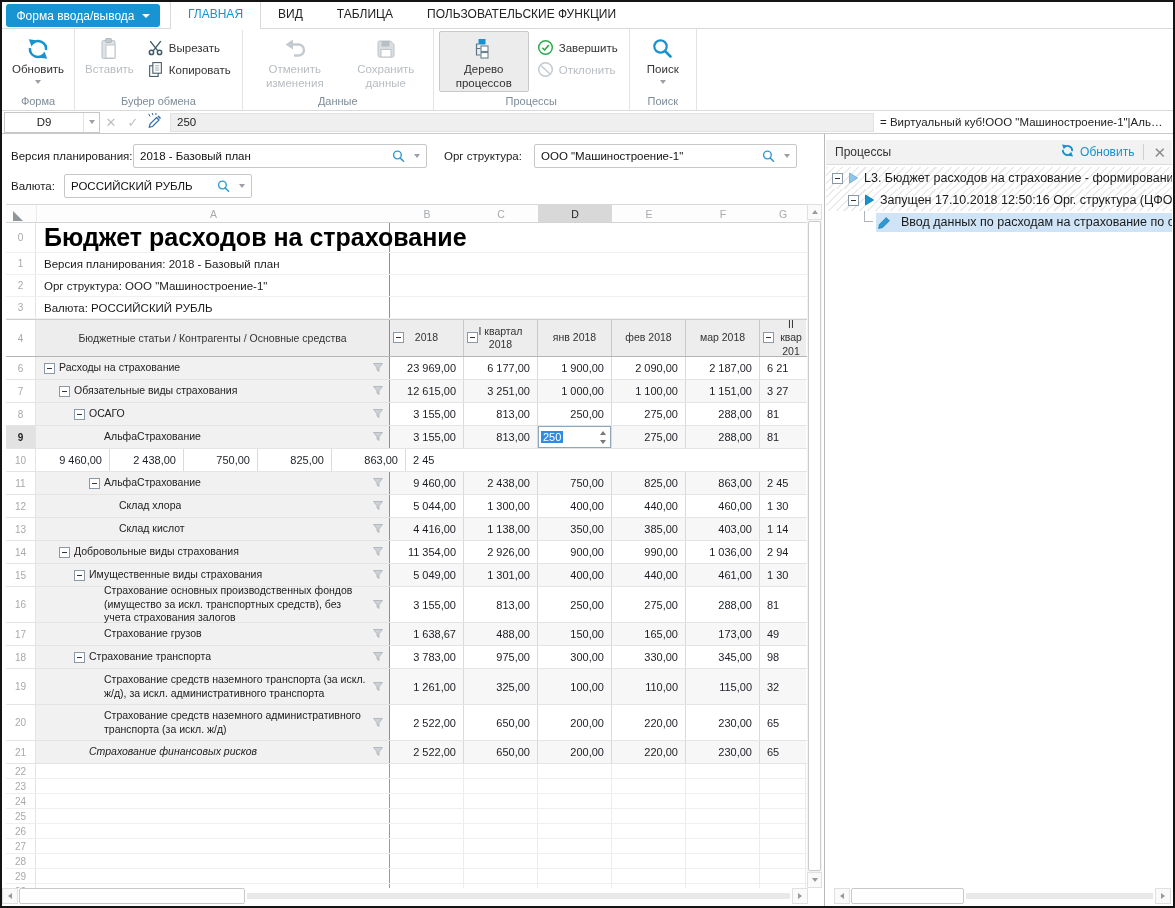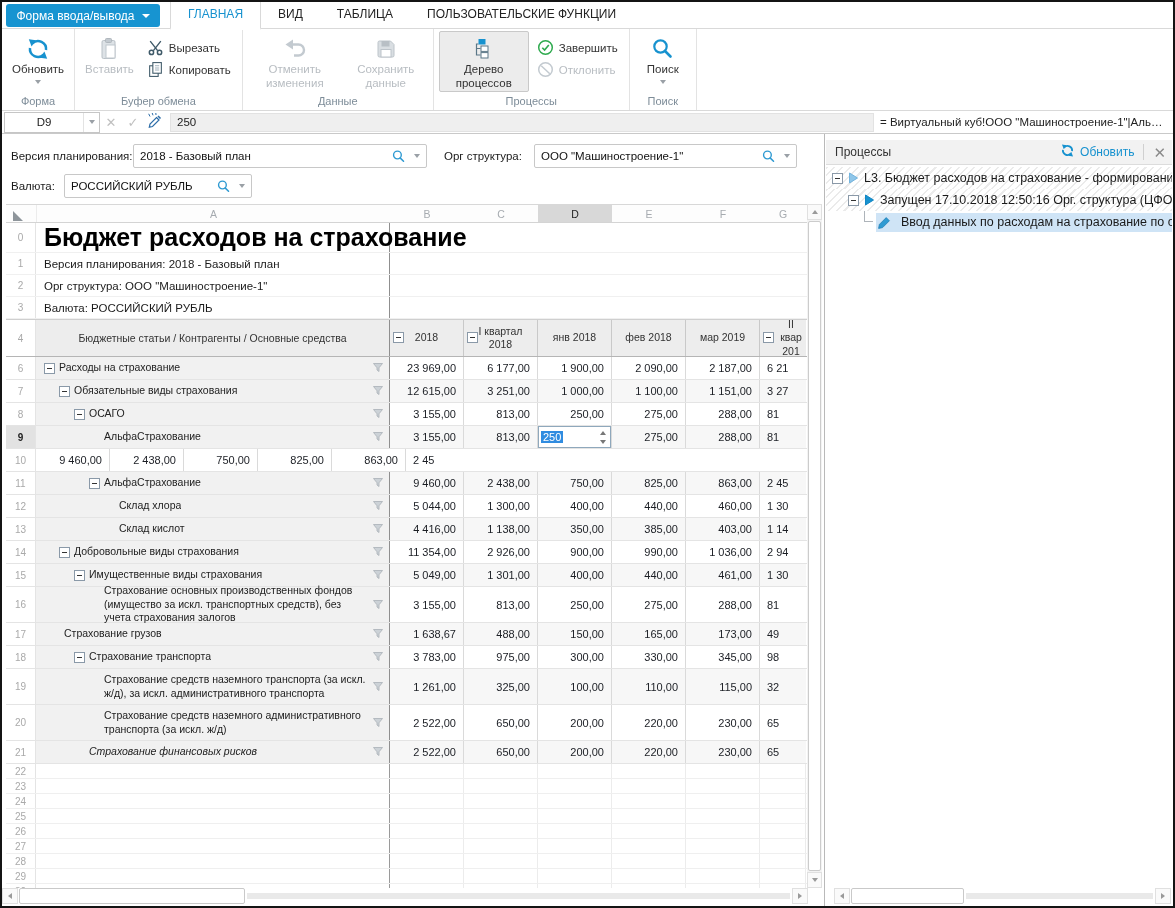--- a/index.html
+++ b/index.html
@@ -397,21 +397,21 @@
               <span class="xbox"></span>
               <span>I квартал<br>2018</span>
             </div>
             <div class="hv">
               <span>янв 2018</span>
             </div>
             <div class="hv">
               <span>фев 2018</span>
             </div>
             <div class="hv">
-              <span>мар 2019</span>
+              <span>мар 2018</span>
             </div>
             <div class="hv g">
               <span class="xbox"></span>
               <span>II квар<br>201</span>
             </div>
           </div>
           <div class="srow drow" style="height: 23px;">
             <div class="rownum">6</div>
             <div class="cellA" style="padding-left: 8px;">
               <span class="xbox"></span>
@@ -579,21 +579,21 @@
             </div>
             <div class="vcell">3 155,00</div>
             <div class="vcell">813,00</div>
             <div class="vcell">250,00</div>
             <div class="vcell">275,00</div>
             <div class="vcell">288,00</div>
             <div class="vcell g">81</div>
           </div>
           <div class="srow drow" style="height: 23px;">
             <div class="rownum">17</div>
-            <div class="cellA" style="padding-left: 28px;">
+            <div class="cellA" style="padding-left: 68px;">
               <span class="lbl">Страхование грузов</span>
               <span class="funnel"><svg width="12" height="11" viewBox="0 0 12 11">
                   <path d="M1.5 1.5h9L7 5.8v3.7L5 8V5.8z" fill="#ccd2d7" stroke="#a9b0b6" stroke-width="0.8"></path>
                 </svg></span>
             </div>
             <div class="vcell tint">1 638,67</div>
             <div class="vcell tint">488,00</div>
             <div class="vcell tint">150,00</div>
             <div class="vcell tint">165,00</div>
             <div class="vcell tint">173,00</div>

